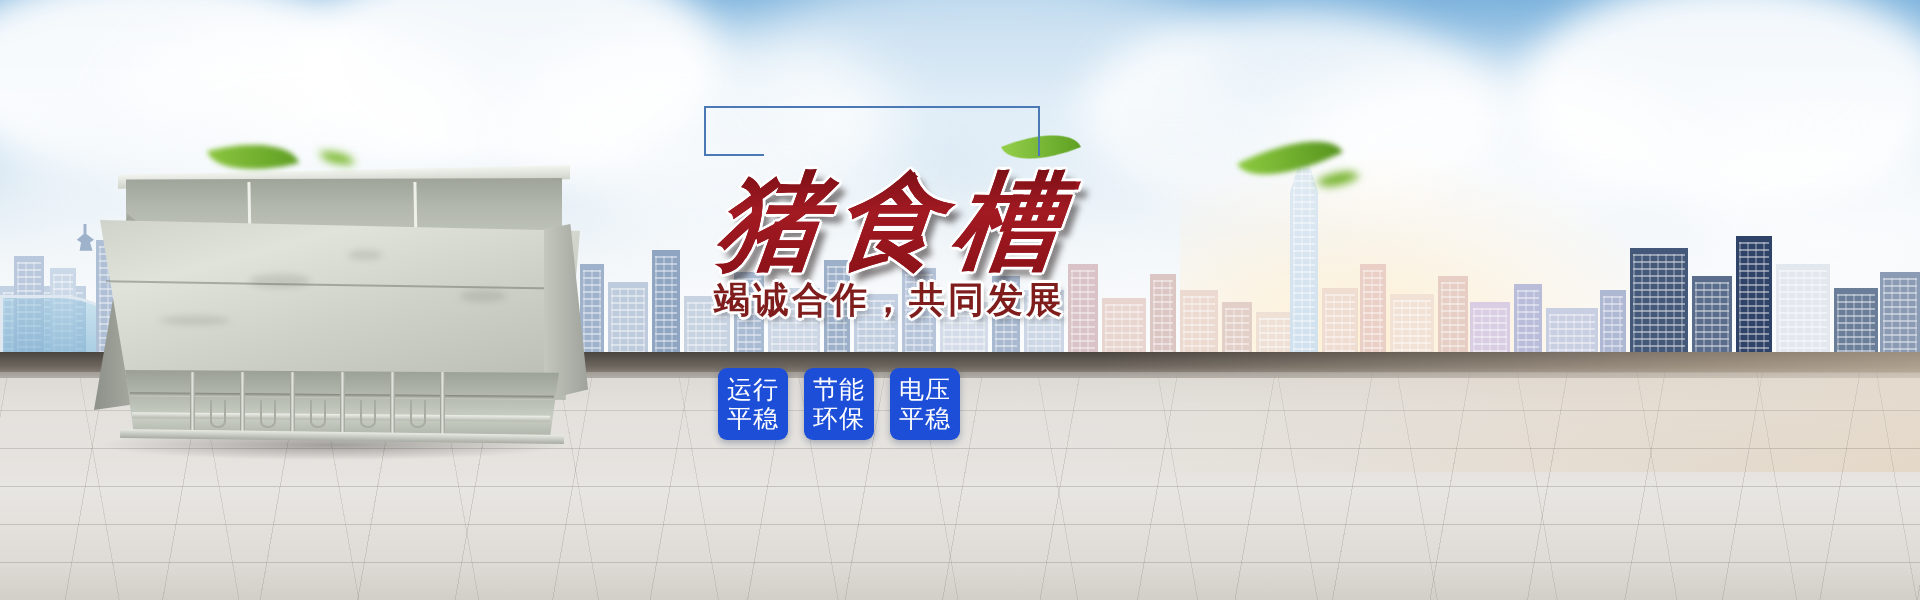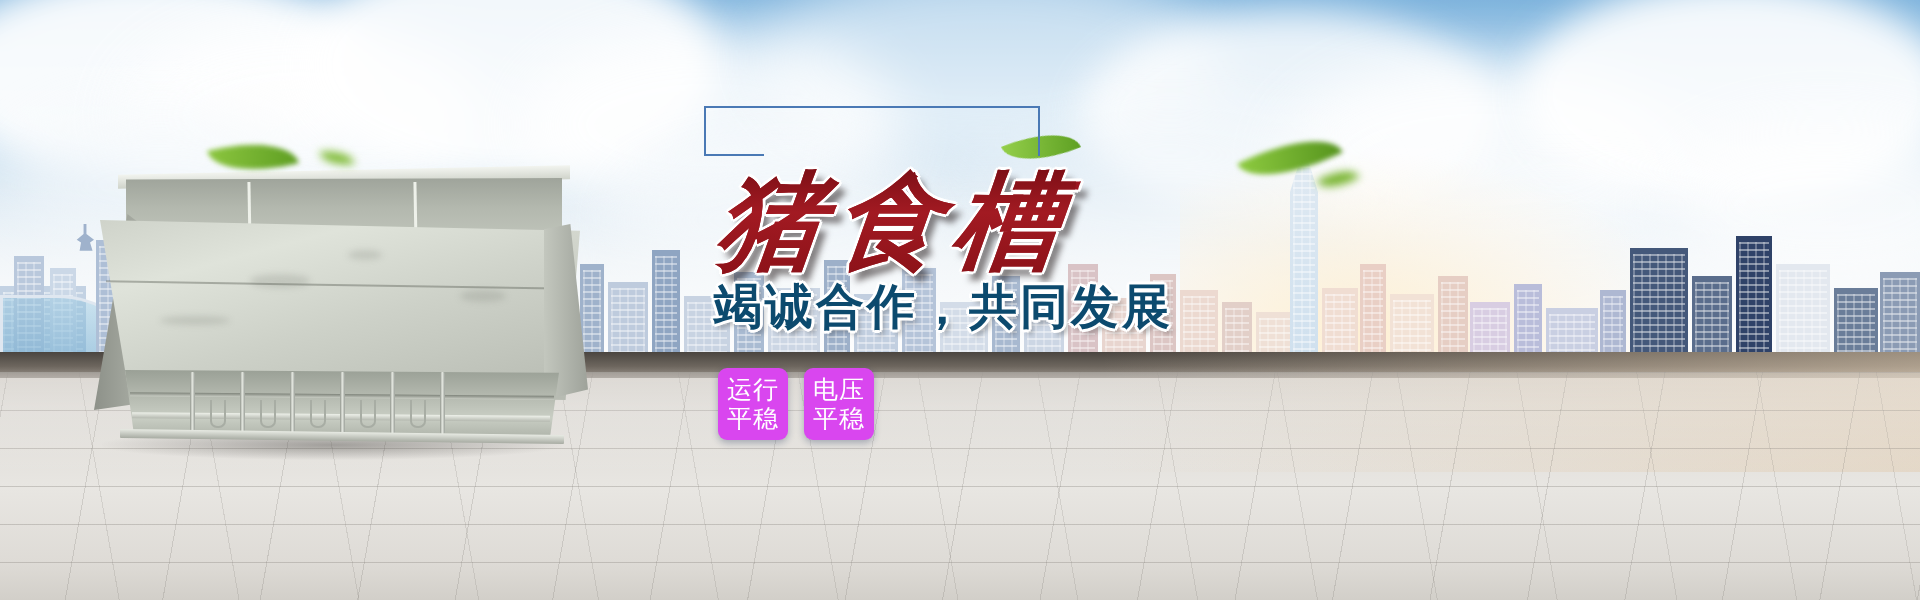--- a/index.html
+++ b/index.html
@@ -216,38 +216,38 @@
     font-family:"DejaVu Serif","Liberation Serif",serif;
     color:transparent;
     background:linear-gradient(to bottom,#7d0f16 0%,#a21a22 42%,#8d1219 100%);
     -webkit-background-clip:text;background-clip:text;
     white-space:nowrap;transform:skewX(-6deg);
     pointer-events:none;
   }
 
   .subtitle{
     position:absolute;left:14px;top:186px;
-    font-size:48px;line-height:1;letter-spacing:3px;
+    font-size:36px;line-height:1;letter-spacing:3px;
     font-weight:bold;
     font-family:"DejaVu Sans","Liberation Sans",sans-serif;
-    color:#0c4a6e;white-space:nowrap;
+    color:#7f1d1d;white-space:nowrap;
     text-shadow:
       3px 0 0 #fff,-3px 0 0 #fff,0 3px 0 #fff,0 -3px 0 #fff,
       2px 2px 0 #fff,-2px 2px 0 #fff,2px -2px 0 #fff,-2px -2px 0 #fff,
       4px 5px 5px rgba(40,40,40,.35);
   }
 
   .badges{
     position:absolute;left:18px;top:272px;
     display:flex;gap:16px;
   }
   .badge{
     width:70px;height:72px;
     border-radius:9px;
-    background:#d946ef;
+    background:#1d4ed8;
     color:#ffffff;
     display:flex;flex-direction:column;
     align-items:center;justify-content:center;
     font-size:25px;line-height:1.18;letter-spacing:1px;
     font-family:"DejaVu Sans","Liberation Sans",sans-serif;
     box-shadow:0 3px 7px rgba(20,40,80,.30);
   }
   .badge span{display:block;}
 </style>
 </head>
@@ -385,19 +385,23 @@
     <div class="title-ink">猪食槽</div>
 
     <div class="subtitle">竭诚合作，共同发展</div>
 
     <div class="badges">
       <div class="badge">
         <span>运行</span>
         <span>平稳</span>
       </div>
       <div class="badge">
+        <span>节能</span>
+        <span>环保</span>
+      </div>
+      <div class="badge">
         <span>电压</span>
         <span>平稳</span>
       </div>
     </div>
 
   </div>
 </div>
 
 </body></html>

